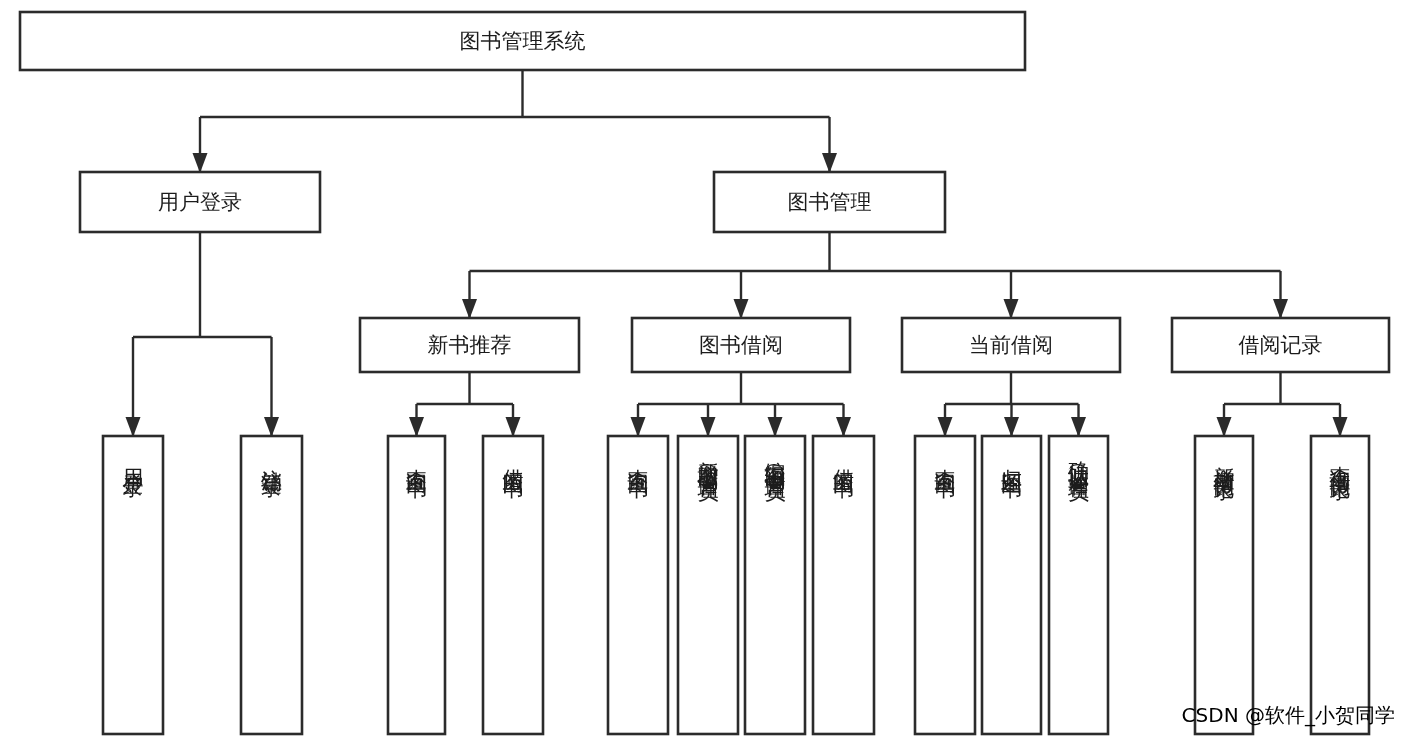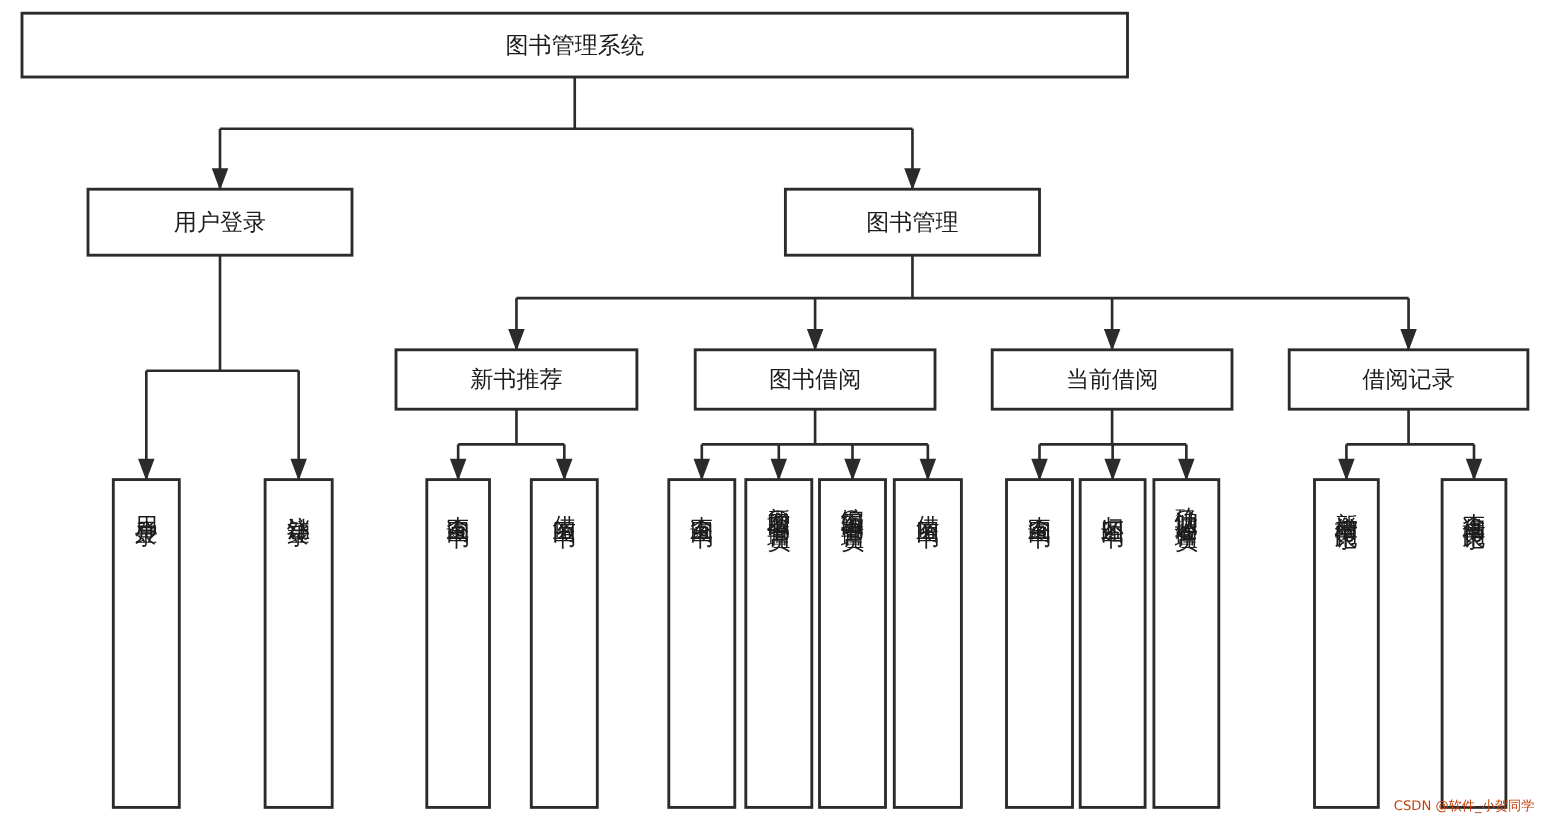--- a/index.html
+++ b/index.html
@@ -55,24 +55,24 @@
     fill: #1c1c1c;
     writing-mode: vertical-rl;
     text-orientation: upright;
     letter-spacing: 3px;
     dominant-baseline: central;
     text-anchor: middle;
   }
   .watermark-text {
     position: absolute;
     right: 10px;
-    bottom: 6px;
-    font-family: "DejaVu Sans", "Liberation Sans", sans-serif;
-    font-size: 12px;
-    color: #c2410c;
+    bottom: 18px;
+    font-family: "DejaVu Sans", "Liberation Sans", sans-serif;
+    font-size: 20px;
+    color: #000000;
     white-space: nowrap;
     user-select: none;
   }
 </style>
 </head>
 <body>
 
 <div id="diagram-root">
 
   <svg id="tree-svg" viewBox="0 0 1405 747" xmlns="http://www.w3.org/2000/svg">

